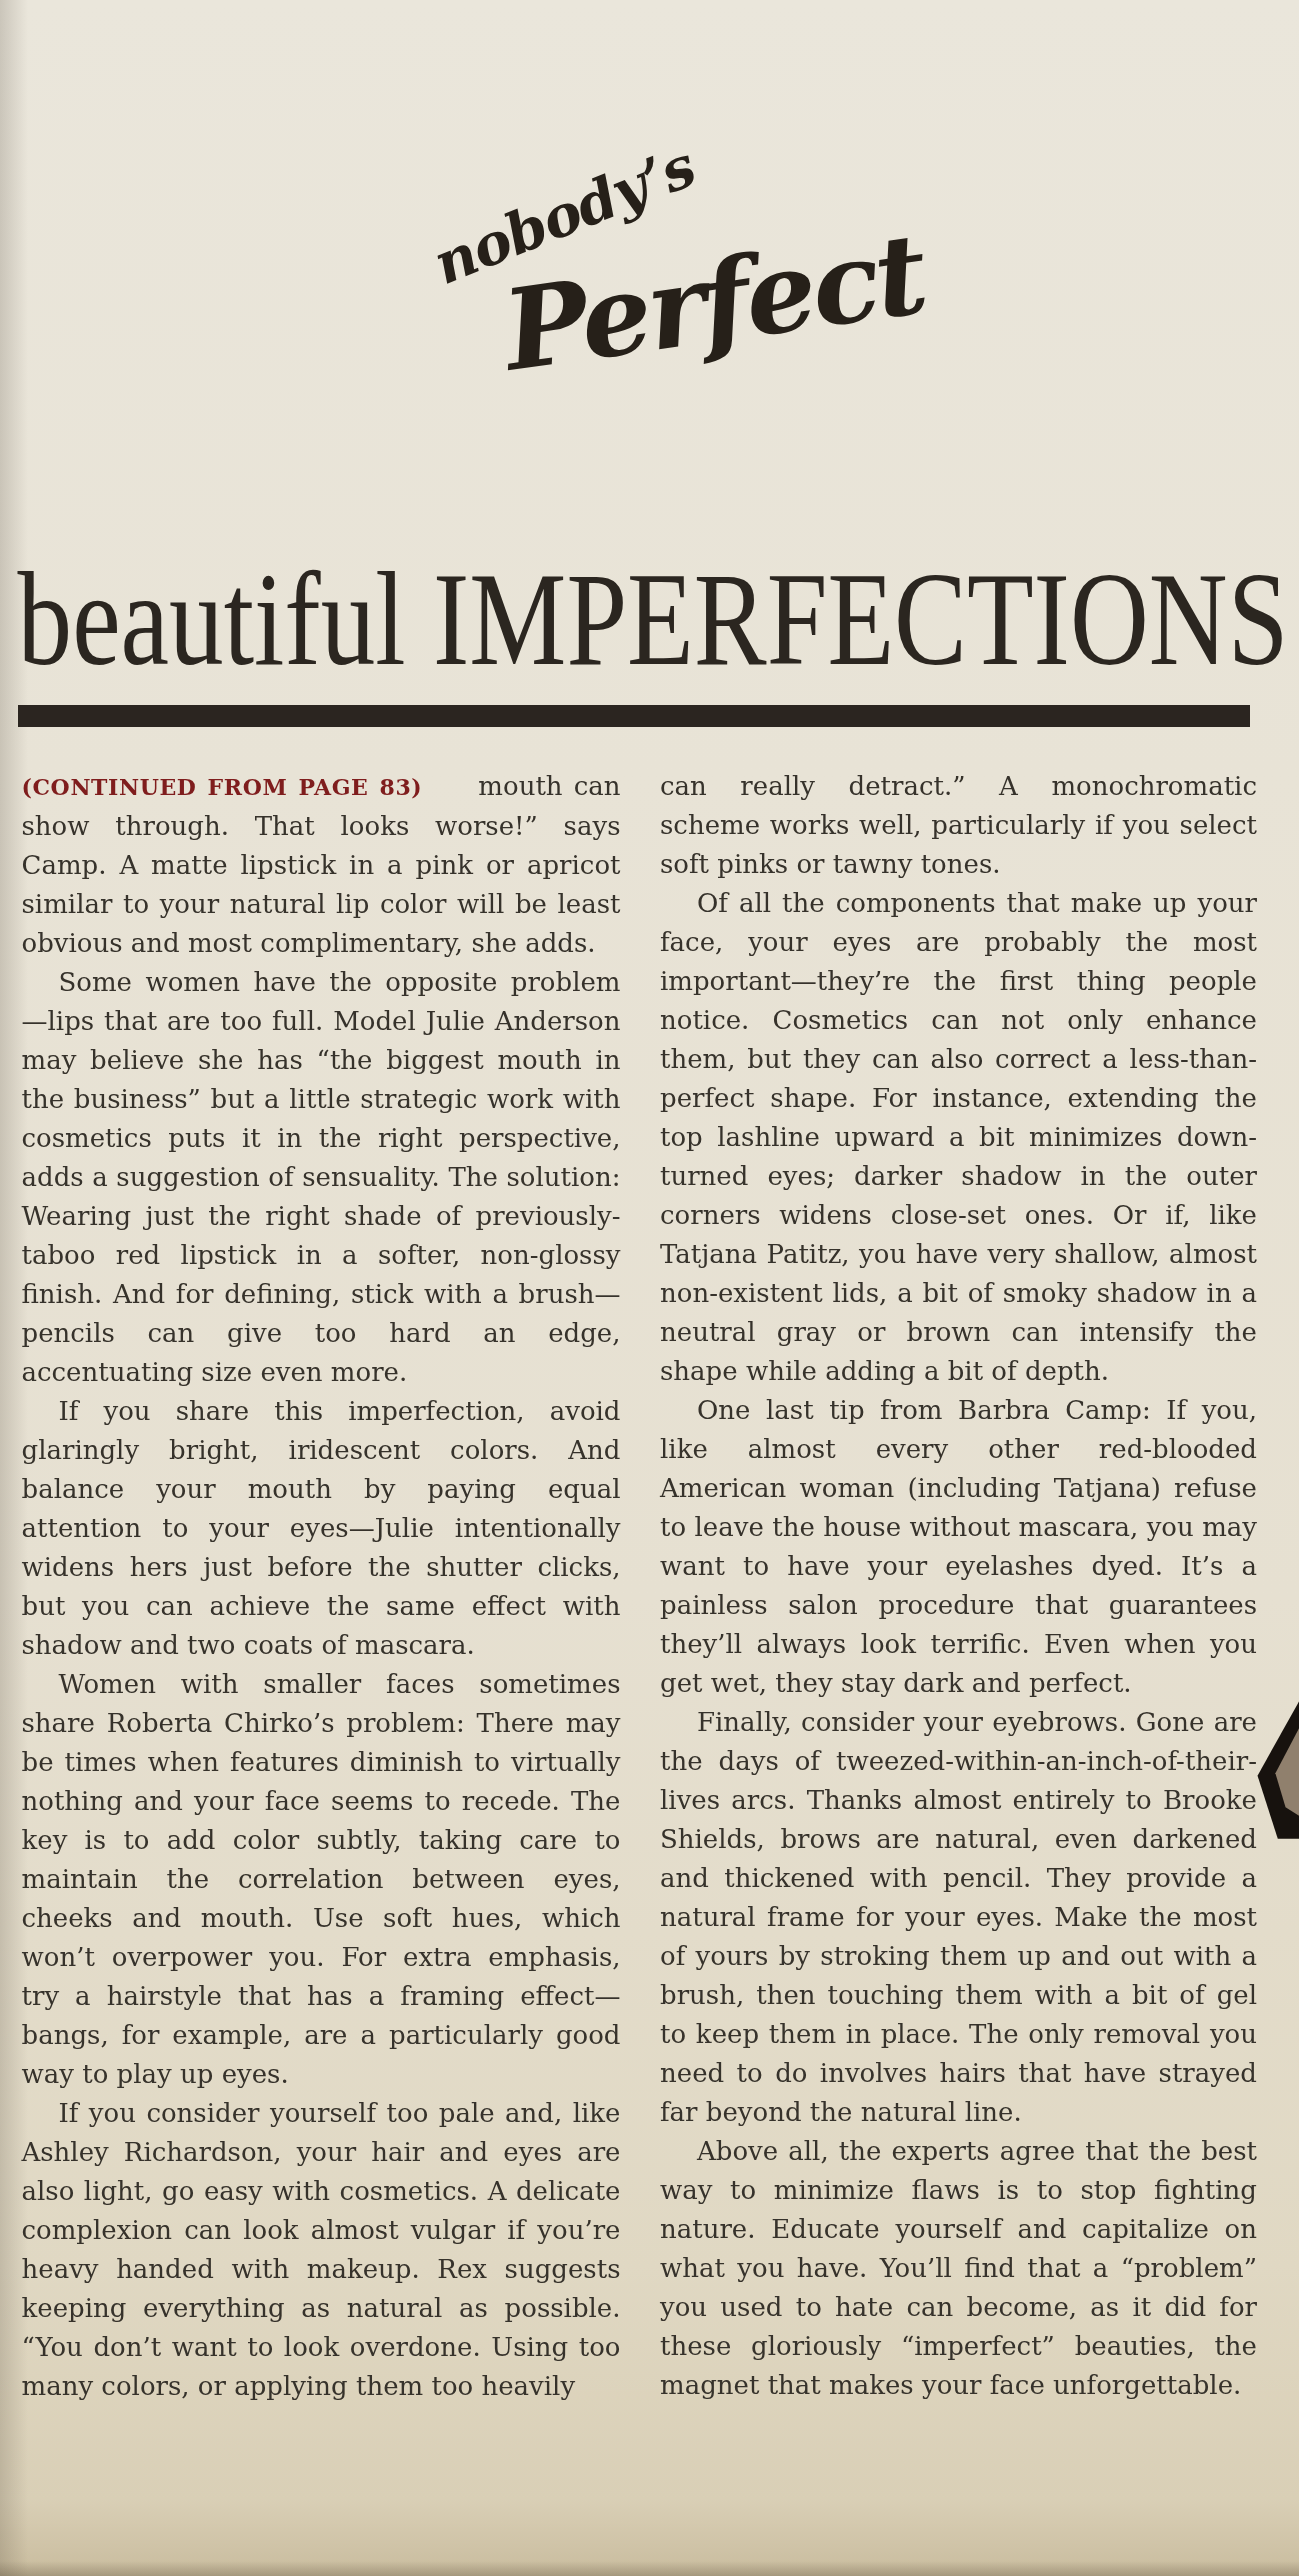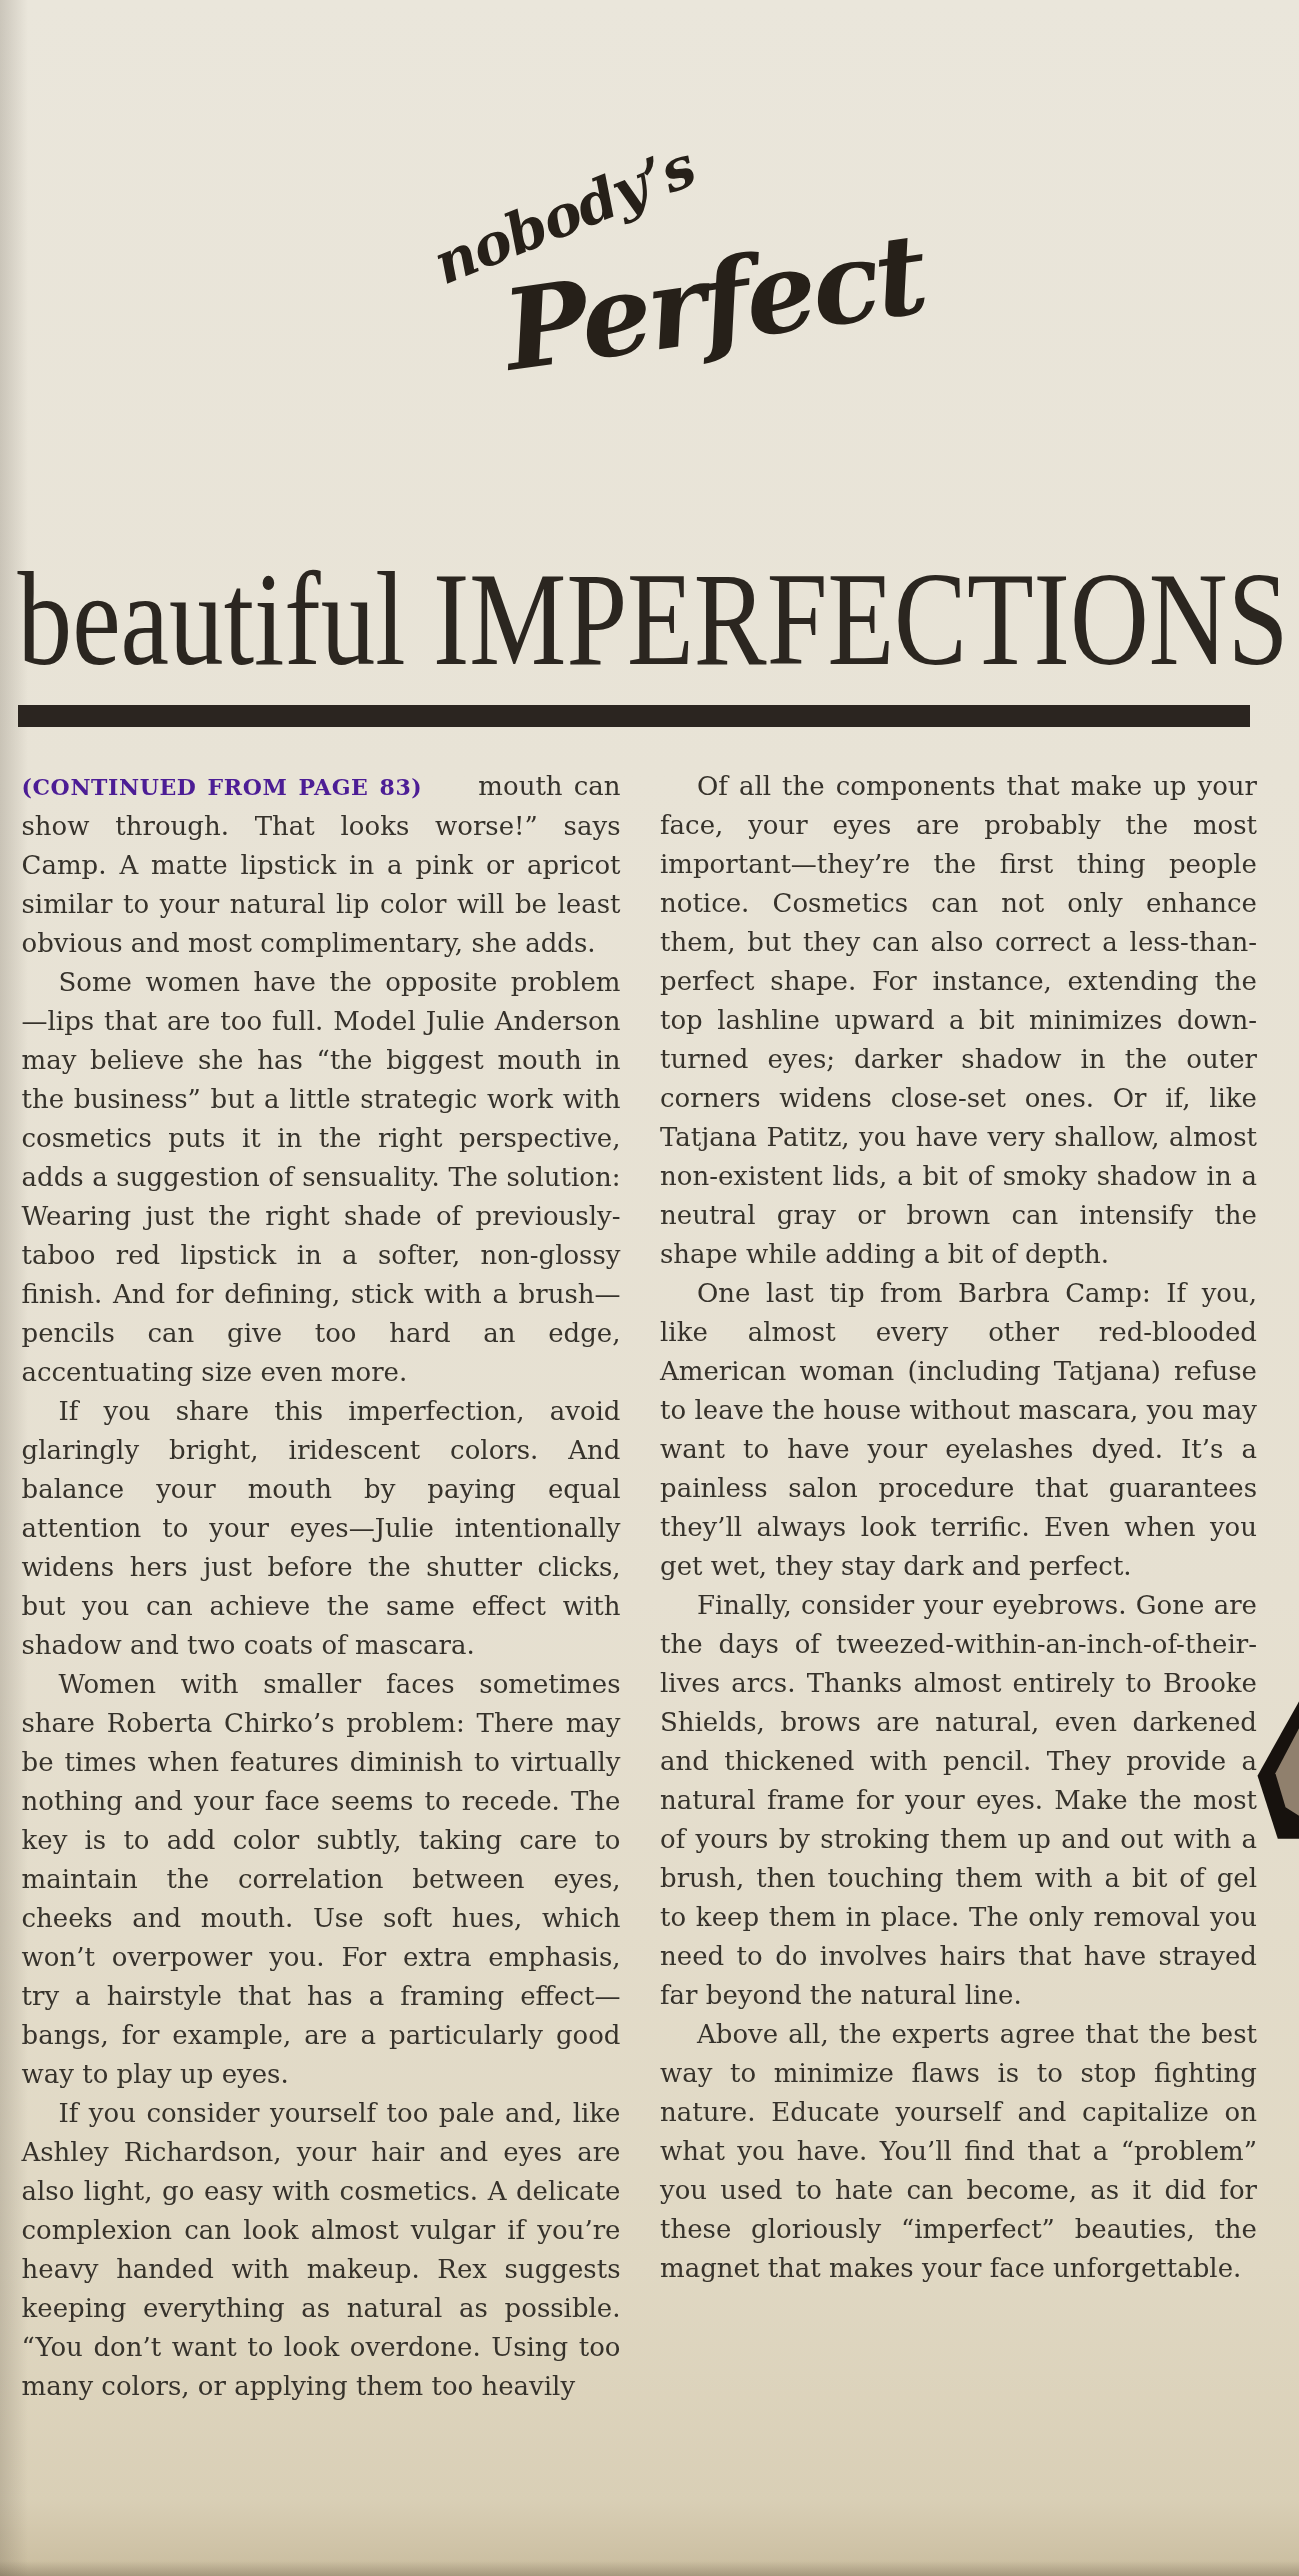--- a/index.html
+++ b/index.html
@@ -40,21 +40,21 @@
   .col{
     position:absolute;top:767px;width:599px;height:1721px;
     font-size:26px;line-height:39px;color:#36322b;
     text-align:justify;text-justify:inter-word;hyphens:auto;-webkit-hyphens:auto;
   }
   .col.left{left:21.5px;}
   .col.right{left:660px;width:597px;}
   .col p{margin:0;text-indent:37px;}
   .col p.first{text-indent:0;}
   .notice{
-    font-size:22px;font-weight:700;letter-spacing:0.6px;color:#4c1d95;margin-right:56px;
+    font-size:22px;font-weight:700;letter-spacing:0.6px;color:#7f1d1d;margin-right:56px;
     font-family:"DejaVu Serif", serif;white-space:nowrap;
   }
 
   
   .photo-corner{position:absolute;right:0;top:1697px;width:48px;height:146px;}
 </style>
 </head>
 <body>
 
 <div class="edge-shadow-left"></div>
@@ -72,20 +72,21 @@
 
 <div class="col left">
     <p class="first"><span class="notice">(CONTINUED FROM PAGE 83)</span>mouth can show through. That looks worse!” says Camp. A matte lipstick in a pink or apricot similar to your natural lip color will be least obvious and most complimentary, she adds.</p>
     <p>Some women have the opposite problem—lips that are too full. Model Julie Anderson may believe she has “the biggest mouth in the business” but a little strategic work with cosmetics puts it in the right perspective, adds a suggestion of sensuality. The solution: Wearing just the right shade of previously-taboo red lipstick in a softer, non-glossy finish. And for defining, stick with a brush—pencils can give too hard an edge, accentuating size even more.</p>
     <p>If you share this imperfection, avoid glaringly bright, iridescent colors. And balance your mouth by paying equal attention to your eyes—Julie intentionally widens hers just before the shutter clicks, but you can achieve the same effect with shadow and two coats of mascara.</p>
     <p>Women with smaller faces sometimes share Roberta Chirko’s problem: There may be times when features diminish to virtually nothing and your face seems to recede. The key is to add color subtly, taking care to maintain the correlation between eyes, cheeks and mouth. Use soft hues, which won’t overpower you. For extra emphasis, try a hairstyle that has a framing effect—bangs, for example, are a particularly good way to play up eyes.</p>
     <p>If you consider yourself too pale and, like Ashley Richardson, your hair and eyes are also light, go easy with cosmetics. A delicate complexion can look almost vulgar if you’re heavy handed with makeup. Rex suggests keeping everything as natural as possible. “You don’t want to look overdone. Using too many colors, or applying them too heavily</p>
   </div>
 
 <div class="col right">
+    <p class="first">can really detract.” A monochromatic scheme works well, particularly if you select soft pinks or tawny tones.</p>
     <p>Of all the components that make up your face, your eyes are probably the most important—they’re the first thing people notice. Cosmetics can not only enhance them, but they can also correct a less-than-perfect shape. For instance, extending the top lashline upward a bit minimizes down-turned eyes; darker shadow in the outer corners widens close-set ones. Or if, like Tatjana Patitz, you have very shallow, almost non-existent lids, a bit of smoky shadow in a neutral gray or brown can intensify the shape while adding a bit of depth.</p>
     <p>One last tip from Barbra Camp: If you, like almost every other red-blooded American woman (including Tatjana) refuse to leave the house without mascara, you may want to have your eyelashes dyed. It’s a painless salon procedure that guarantees they’ll always look terrific. Even when you get wet, they stay dark and perfect.</p>
     <p>Finally, consider your eyebrows. Gone are the days of tweezed-within-an-inch-of-their-lives arcs. Thanks almost entirely to Brooke Shields, brows are natural, even darkened and thickened with pencil. They provide a natural frame for your eyes. Make the most of yours by stroking them up and out with a brush, then touching them with a bit of gel to keep them in place. The only removal you need to do involves hairs that have strayed far beyond the natural line.</p>
     <p>Above all, the experts agree that the best way to minimize flaws is to stop fighting nature. Educate yourself and capitalize on what you have. You’ll find that a “problem” you used to hate can become, as it did for these gloriously “imperfect” beauties, the magnet that makes your face unforgettable.</p>
   </div>
 
 <svg class="photo-corner" viewBox="0 0 80 245" xmlns="http://www.w3.org/2000/svg">
   <polygon points="80,5 9,132 43,238 80,238" fill="#17120e"></polygon>
   <polygon points="80,50 39,128 56,185 80,200" fill="#90806d"></polygon>
 </svg>

